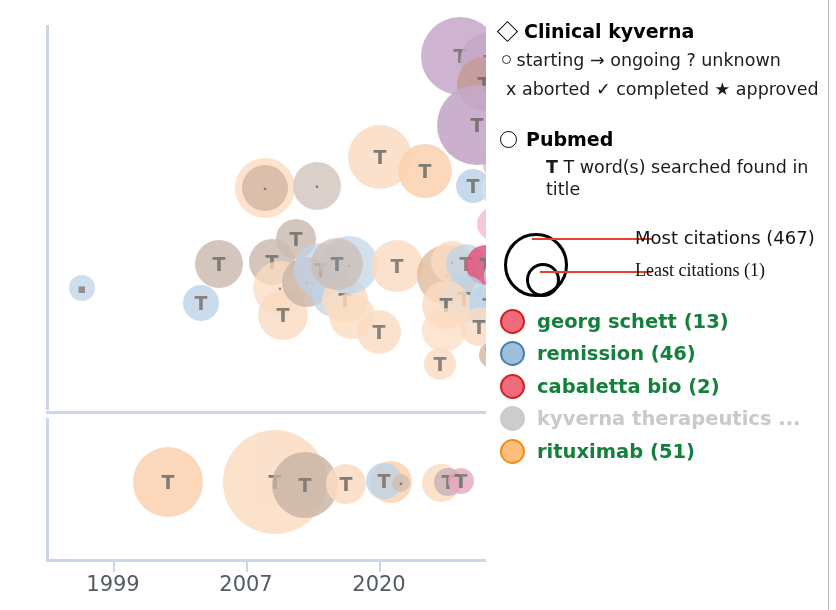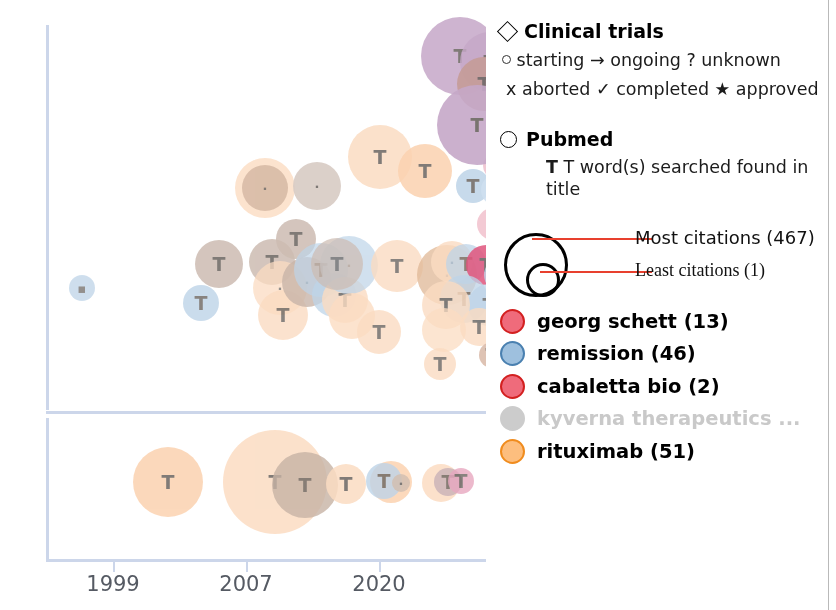--- a/index.html
+++ b/index.html
@@ -219,21 +219,21 @@
     width: 25px;
     height: 25px;
     border-radius: 50%;
     margin-right: 12px;
     flex: 0 0 auto;
     box-sizing: border-box;
   }
   .legend-text {
     font-size: 19.5px;
     font-weight: bold;
-    color: #000000;
+    color: #15803d;
     white-space: nowrap;
   }
   .legend-row.muted .legend-text {
     color: #c9c9c9;
   }
 </style>
 </head>
 <body>
 
 <div id="chart-area">
@@ -389,21 +389,21 @@
       <div class="x-tick" style="left: 379px;"></div>
       <div class="x-tick-label" style="left: 379px; text-align: center;">2020</div>
     </div>
 </div>
 
 <div id="legend">
 
   <div id="legend-right-border"></div>
 
   <div class="legend-section-title" style="left:8px; top:20px;">
-    <span class="glyph-diamond"></span><span>Clinical trials</span>
+    <span class="glyph-diamond"></span><span>Clinical kyverna</span>
   </div>
 
   <div class="legend-sub" style="left:10px; top:50px;">
     <span class="small-open-circle"></span>
     <span>starting → ongoing  ?  unknown</span>
   </div>
 
   <div class="legend-sub" style="left:14px; top:79px;">
     <span>x aborted ✓ completed ★ approved</span>
   </div>

